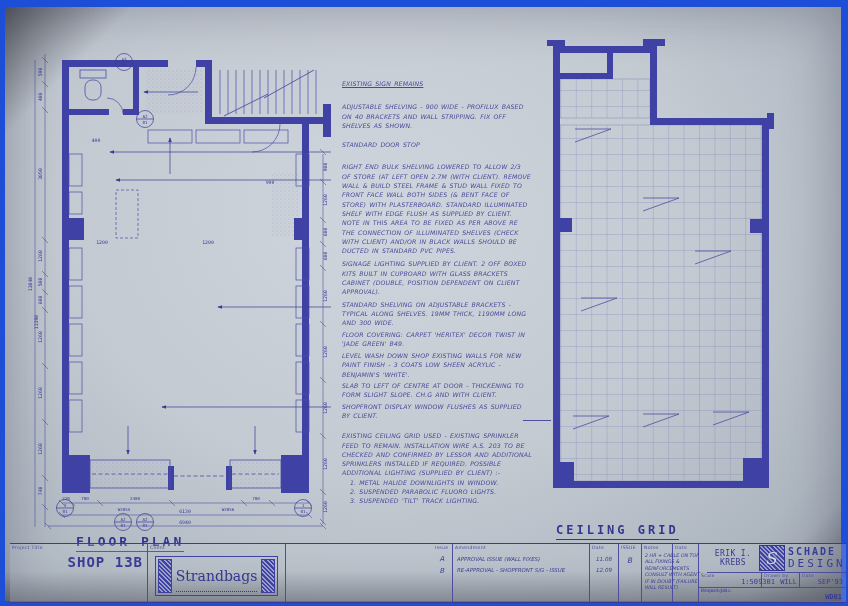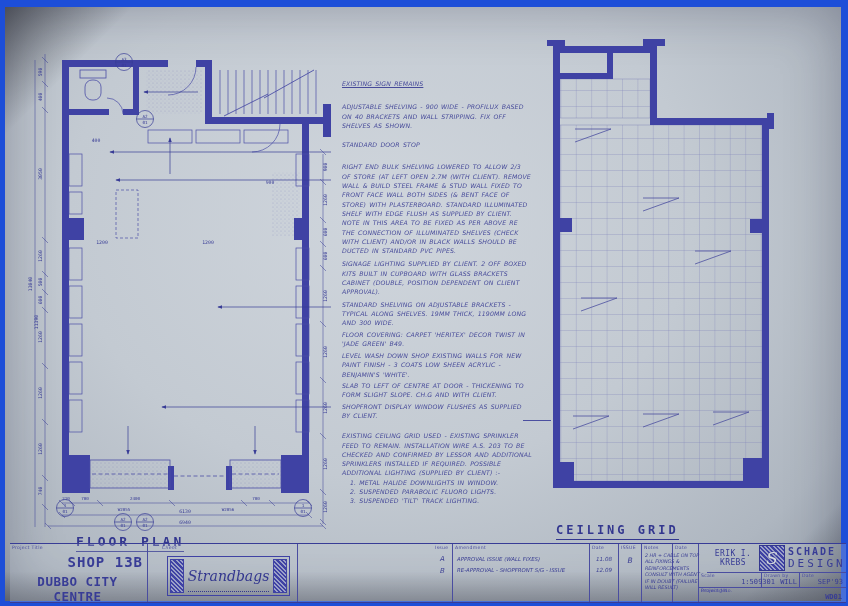--- a/index.html
+++ b/index.html
@@ -290,24 +290,23 @@
     <p class="li">1. METAL HALIDE DOWNLIGHTS IN WINDOW.</p>
     <p class="li">2. SUSPENDED PARABOLIC FLUORO LIGHTS.</p>
     <p class="li">3. SUSPENDED 'TILT' TRACK LIGHTING.</p>
   </div>
 
   <div class="abs strip" style="top:536px;">
 
     <div class="cell" style="left:0;width:138px;">
       <span class="hdr">Project Title</span>
       <div class="arch" style="position:absolute;left:0;right:4px;top:10px;text-align:right;font-size:14px;letter-spacing:1px;font-weight:bold;">SHOP  13B</div>
-      <div class="arch" style="position:absolute;left:0;right:2px;top:30px;text-align:center;font-size:12.5px;letter-spacing:.5px;font-weight:bold;">DUBBO CITY CENTRE</div>
-    </div>
-
-    <div class="cell" style="left:150px;width:138px;font-style:italic;">
+    </div>
+
+    <div class="cell" style="left:138px;width:138px;">
       <span class="hdr">Client</span>
       <div style="position:absolute;left:7px;right:7px;top:12px;bottom:6px;border:1.6px solid #3f42a4;display:flex;align-items:stretch;">
         <div class="logo-hatch" style="width:24px;margin:2px;border:1px solid #3f42a4;"></div>
         <div style="flex:1;display:flex;align-items:center;justify-content:center;font-family:'DejaVu Serif',serif;font-size:14px;color:#33378f;border-bottom:1px dotted #33378f;margin:3px 2px;">Strandbags</div>
         <div class="logo-hatch" style="width:24px;margin:2px;border:1px solid #3f42a4;"></div>
       </div>
     </div>
 
 
     <div class="cell" style="left:423px;width:20px;">

